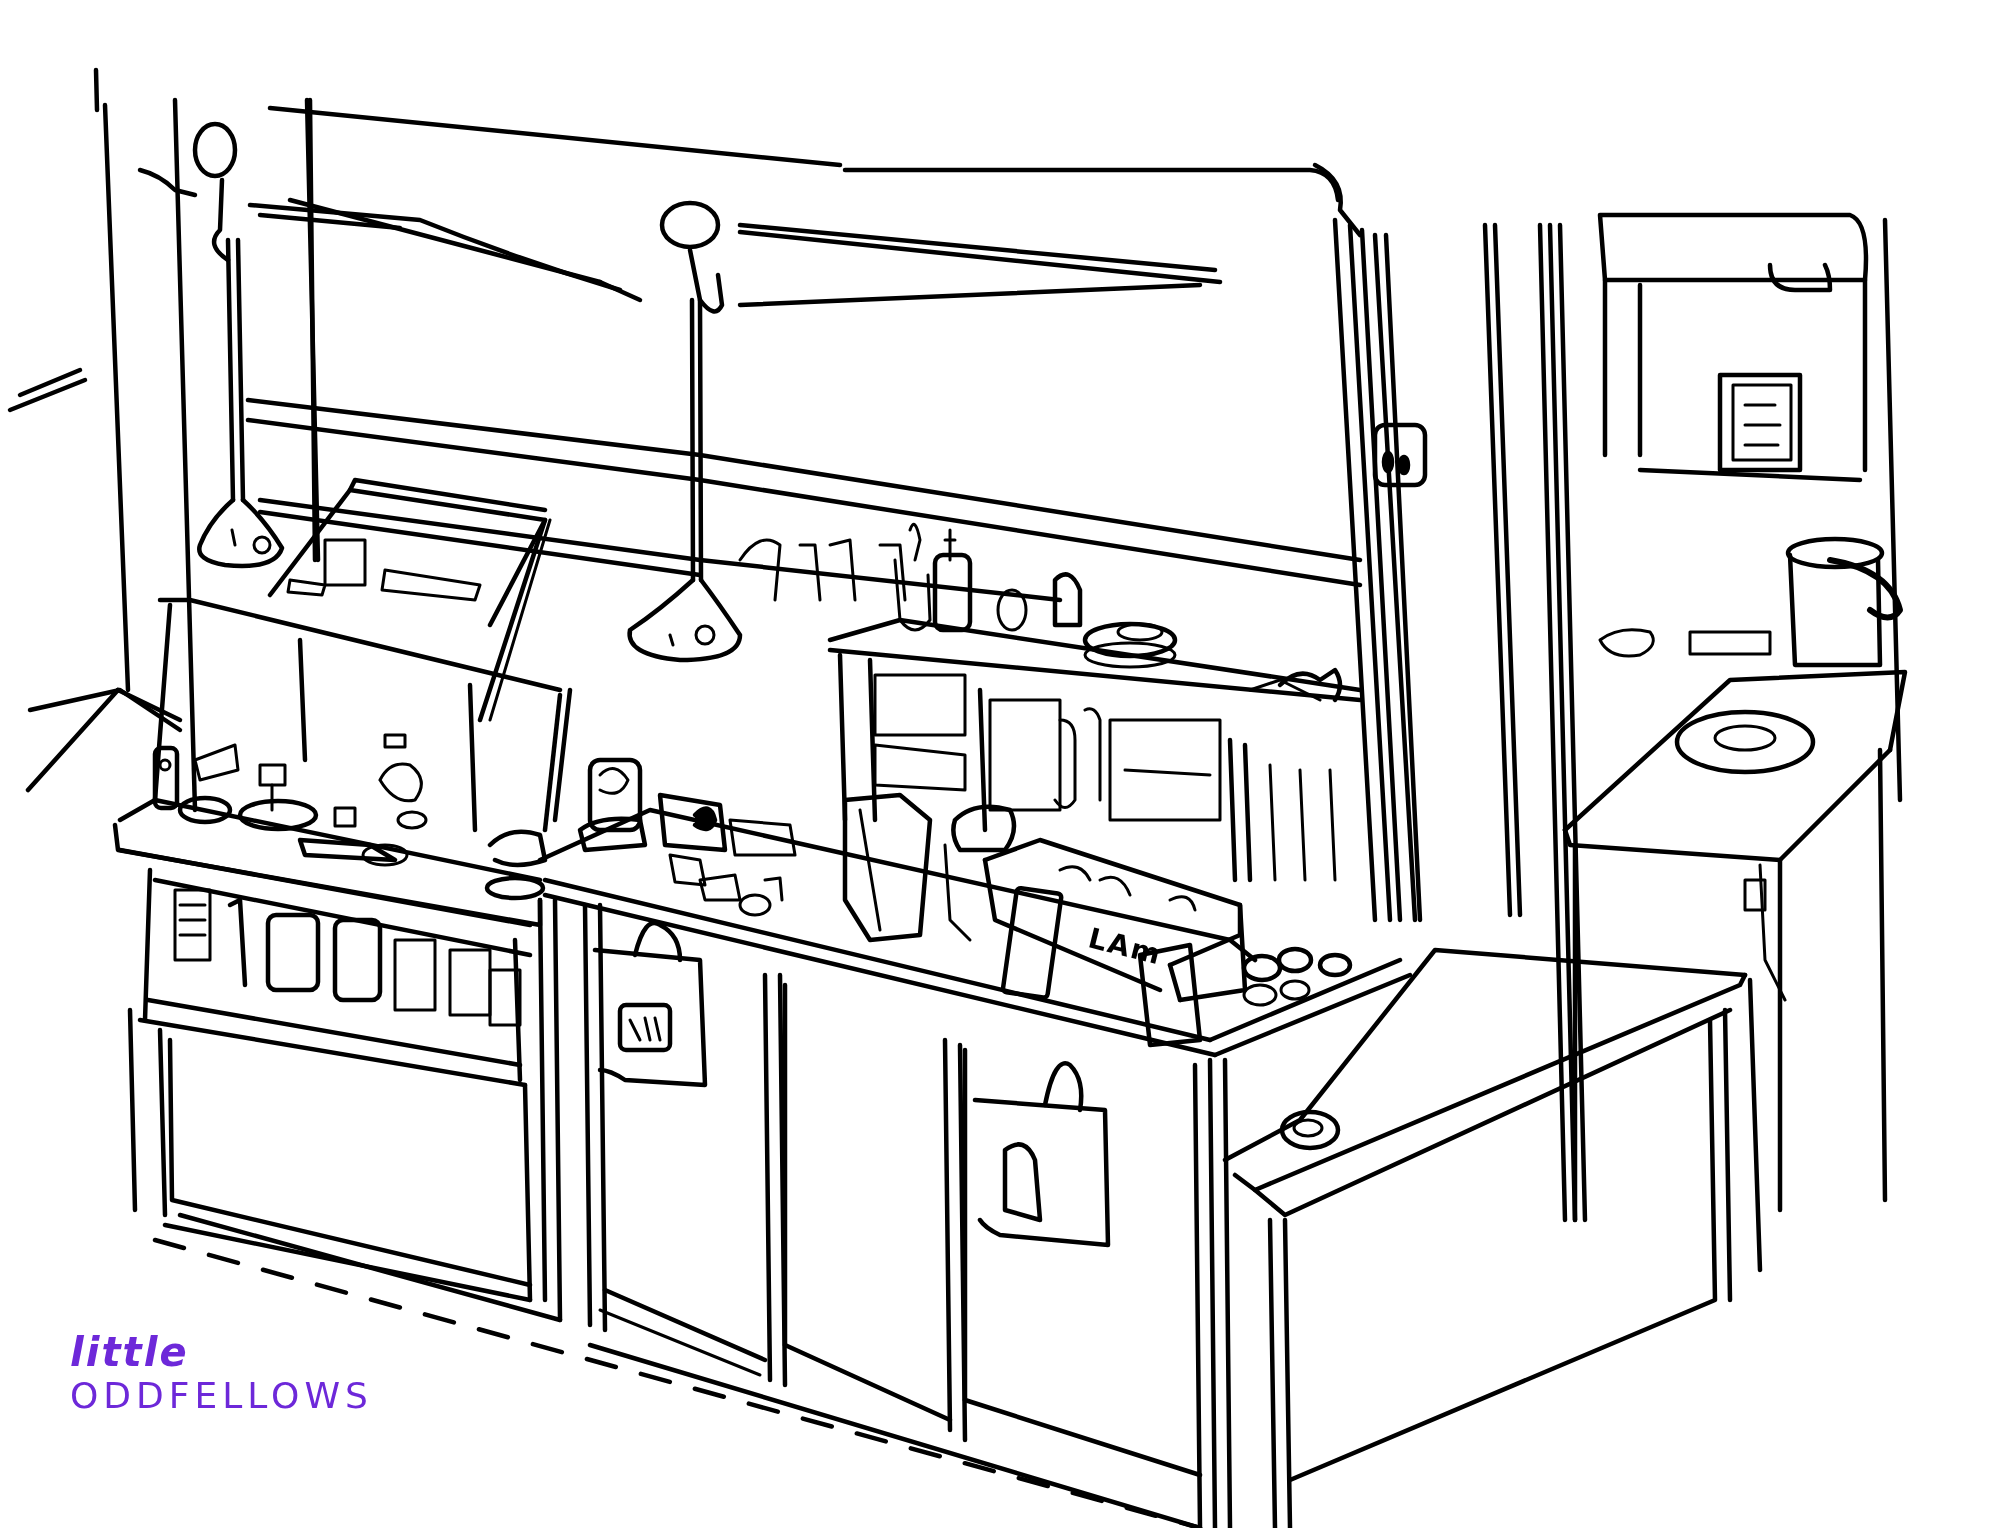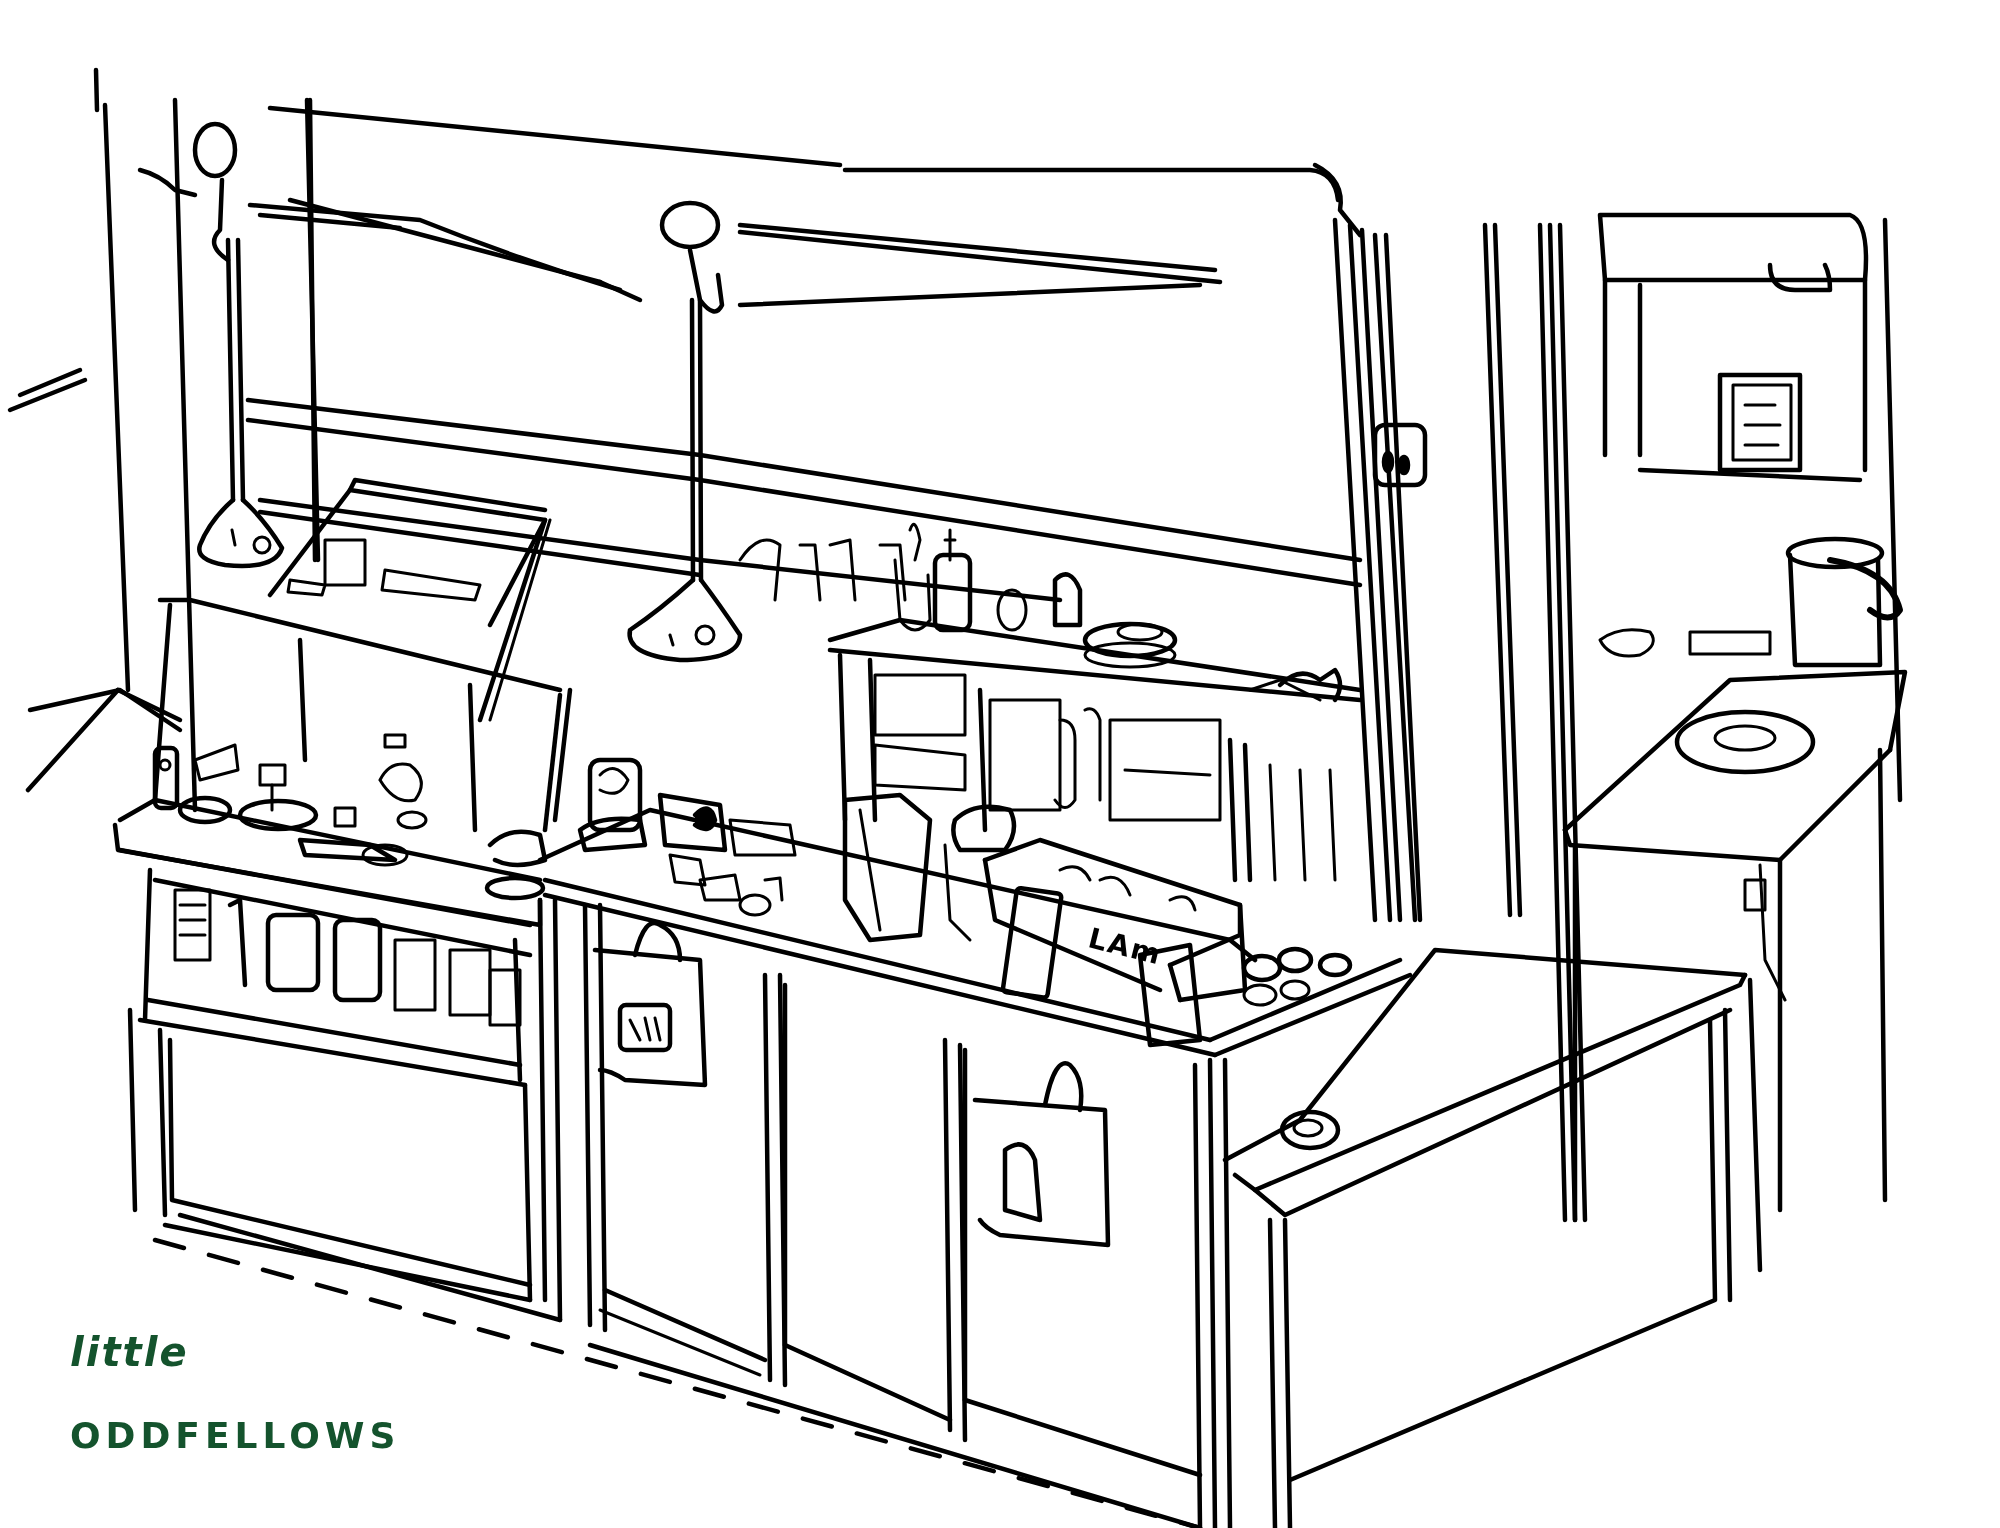--- a/index.html
+++ b/index.html
@@ -5,23 +5,23 @@
   html, body { margin:0; padding:0; background:#ffffff; }
   body { width:2000px; height:1528px; overflow:hidden; position:relative; font-family:"DejaVu Sans", sans-serif; }
   #sketch { position:absolute; left:0; top:0; width:2000px; height:1528px; }
   #sketch path, #sketch line, #sketch polyline, #sketch rect, #sketch ellipse, #sketch circle, #sketch polygon {
     fill:none; stroke:#000; stroke-width:4.5; stroke-linecap:round; stroke-linejoin:round;
   }
   #sketch .thin { stroke-width:3; }
   #sketch .thick { stroke-width:6; }
   #sketch .fill { fill:#000; }
   #sketch .dash { stroke-dasharray:30 26; }
-  .caption { position:absolute; left:70px; top:1330px; color:#14532d; font-family:"DejaVu Sans", sans-serif; letter-spacing:2px; }
+  .caption { position:absolute; left:70px; top:1330px; color:#6d28d9; font-family:"DejaVu Sans", sans-serif; letter-spacing:2px; }
   .caption .line1 { font-size:40px; font-weight:bold; display:block; line-height:44px; font-style:italic; }
-  .caption .line2 { font-size:36px; font-weight:bold; display:block; line-height:44px; letter-spacing:5px;margin-top:40px; }
+  .caption .line2 { font-size:36px; font-weight:normal; display:block; line-height:44px; letter-spacing:5px; }
   .label-lam { position:absolute; left:1088px; top:930px; font-size:28px; font-weight:bold; transform:rotate(14deg); letter-spacing:2px; }
 </style>
 </head>
 <body>
 
 <svg id="sketch" viewBox="0 0 2000 1528" xmlns="http://www.w3.org/2000/svg">
 
   <g>
     <line x1="96" y1="70" x2="97" y2="110"></line>
     <line x1="105" y1="105" x2="128" y2="690"></line>

